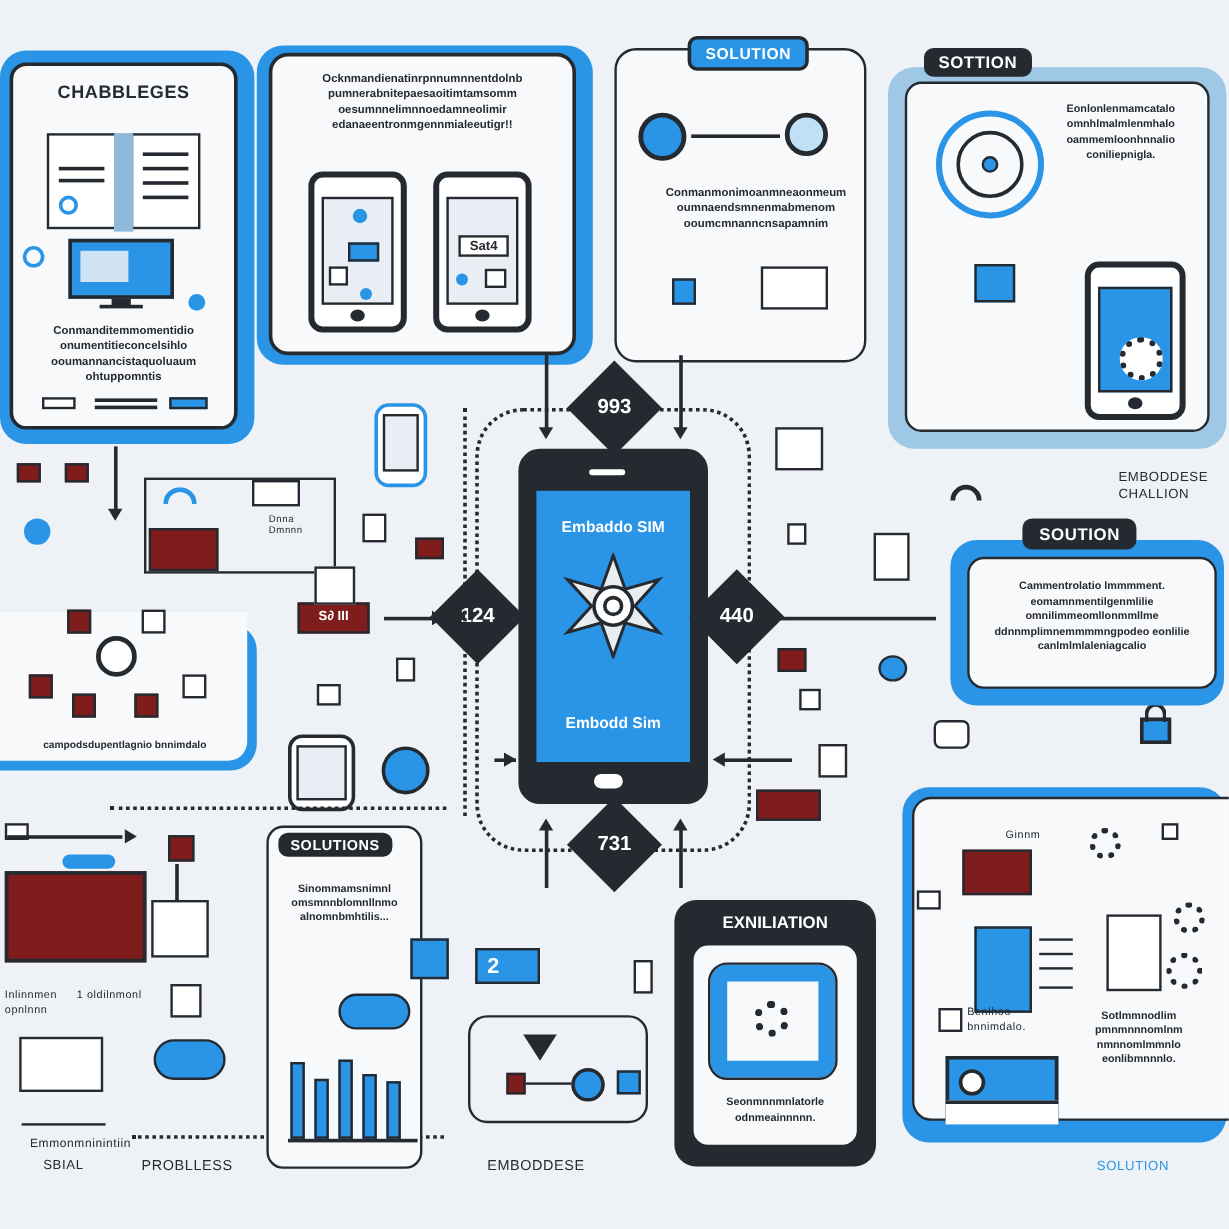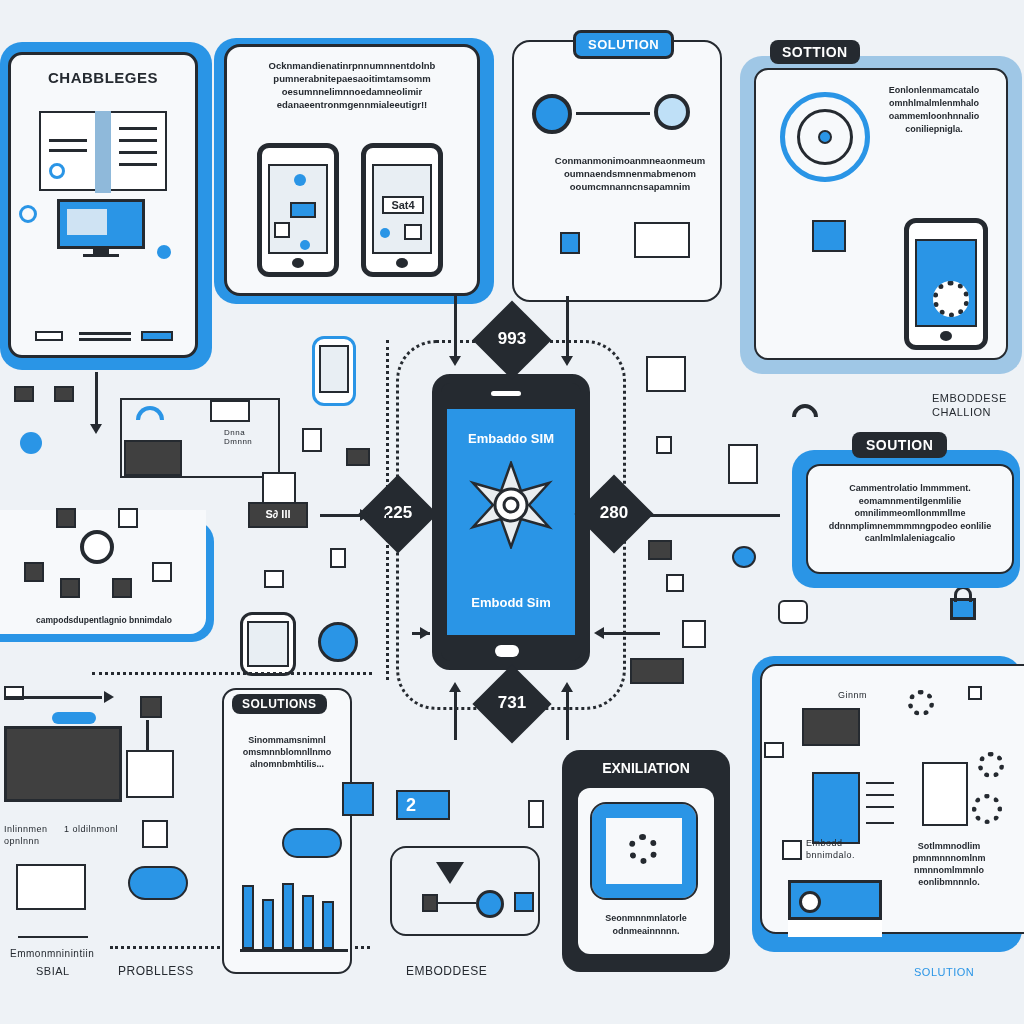--- a/index.html
+++ b/index.html
@@ -16,21 +16,21 @@
   .phone{position:absolute;background:#fff;border:5px solid #252a30;border-radius:12px}
   .phone .scr{position:absolute;left:6px;right:6px;top:16px;bottom:18px;background:#e8eef3;border:2px solid #252a30}
   .phone .btn{position:absolute;bottom:4px;left:50%;width:12px;height:10px;margin-left:-6px;border-radius:50%;background:#252a30}
   .diamond{position:absolute;width:56px;height:56px;background:#252a30;transform:rotate(45deg)}
   .dlabel{position:absolute;width:70px;text-align:center;color:#fff;font-weight:700;font-size:17px}
   .line{position:absolute;background:#252a30}
   .dash{position:absolute;border-top:3px dotted #252a30}
   .vdash{position:absolute;border-left:3px dotted #252a30}
   .box{position:absolute;border:2.5px solid #252a30;background:#fff}
   .box.b{background:#2a95e6}
-  .sq{position:absolute;border:2.5px solid #252a30;background:#404040}
+  .sq{position:absolute;border:2.5px solid #252a30;background:#7f1d1d}
   .label{position:absolute;font-size:12px;font-weight:400;letter-spacing:0.5px;color:#252a30}
   .arrow-d{position:absolute;width:0;height:0;border-left:6px solid transparent;border-right:6px solid transparent;border-top:10px solid #252a30}
   .arrow-r{position:absolute;width:0;height:0;border-top:6px solid transparent;border-bottom:6px solid transparent;border-left:10px solid #252a30}
   .arrow-l{position:absolute;width:0;height:0;border-top:6px solid transparent;border-bottom:6px solid transparent;border-right:10px solid #252a30}
   .arrow-u{position:absolute;width:0;height:0;border-left:6px solid transparent;border-right:6px solid transparent;border-bottom:10px solid #252a30}
   .bar{position:absolute;bottom:0;background:#2a95e6;border:2.5px solid #252a30}
 </style>
 </head>
 <body>
 
@@ -52,20 +52,21 @@
   </div>
 
   <div class="abs" style="left:46px;top:144px;width:90px;height:60px">
     <div class="box" style="left:0;top:0;width:88px;height:50px;background:#2a95e6;border-width:3px"></div>
     <div class="abs" style="left:10px;top:10px;width:40px;height:26px;background:#cfe3f3"></div>
     <div class="line" style="left:36px;top:50px;width:16px;height:6px"></div>
     <div class="line" style="left:26px;top:55px;width:36px;height:3px"></div>
   </div>
   <div class="abs" style="left:8px;top:150px;width:18px;height:18px;border:3px solid #2a95e6;border-radius:50%"></div>
   <div class="abs" style="left:146px;top:190px;width:14px;height:14px;background:#2a95e6;border-radius:50%"></div>
+  <div class="txt abs" style="left:14px;right:14px;top:214px">Conmanditemmomentidio onumentitieconcelsihlo ooumannancistaquoluaum ohtuppomntis</div>
   <div class="abs" style="left:16px;top:276px;width:160px;height:10px">
     <div class="box" style="left:8px;top:0;width:28px;height:10px"></div>
     <div class="line" style="left:52px;top:1px;width:52px;height:3px"></div>
     <div class="line" style="left:52px;top:7px;width:52px;height:3px"></div>
     <div class="box b" style="left:114px;top:0;width:32px;height:10px"></div>
   </div>
 </div>
 
 <div class="bluewrap" style="left:214px;top:38px;width:280px;height:266px"></div>
 <div class="card" style="left:224px;top:44px;width:256px;height:252px;border-radius:16px">
@@ -129,23 +130,23 @@
         </svg>
     </div>
     <div class="abs" style="left:0;right:0;top:186px;text-align:center;color:#fff;font-weight:700;font-size:13px">Embodd Sim</div>
   </div>
   <div class="abs" style="left:54px;top:262px;width:24px;height:12px;background:#fff;border-radius:6px"></div>
 </div>
 
 <div class="diamond" style="left:484px;top:312px"></div>
 <div class="dlabel" style="left:477px;top:329px">993</div>
 <div class="diamond" style="left:370px;top:486px"></div>
-<div class="dlabel" style="left:363px;top:503px">225</div>
+<div class="dlabel" style="left:363px;top:503px">124</div>
 <div class="diamond" style="left:586px;top:486px"></div>
-<div class="dlabel" style="left:579px;top:503px">280</div>
+<div class="dlabel" style="left:579px;top:503px">440</div>
 <div class="diamond" style="left:484px;top:676px"></div>
 <div class="dlabel" style="left:477px;top:693px">731</div>
 
 <div class="line" style="left:454px;top:296px;width:3px;height:64px"></div>
 <div class="arrow-d" style="left:449px;top:356px"></div>
 <div class="line" style="left:566px;top:296px;width:3px;height:64px"></div>
 <div class="arrow-d" style="left:561px;top:356px"></div>
 <div class="line" style="left:412px;top:632px;width:18px;height:3px"></div>
 <div class="arrow-r" style="left:420px;top:627px"></div>
 <div class="line" style="left:600px;top:632px;width:60px;height:3px"></div>
@@ -227,21 +228,21 @@
   <div class="box" style="left:2px;top:76px;width:20px;height:16px"></div>
   <div class="box" style="left:50px;top:106px;width:48px;height:72px;background:#2a95e6"></div>
   <div class="line" style="left:104px;top:116px;width:28px;height:2px"></div>
   <div class="line" style="left:104px;top:128px;width:28px;height:2px"></div>
   <div class="line" style="left:104px;top:140px;width:28px;height:2px"></div>
   <div class="line" style="left:104px;top:156px;width:28px;height:2px"></div>
   <div class="box" style="left:160px;top:96px;width:46px;height:64px"></div>
   <div class="abs" style="left:216px;top:86px;width:26px;height:26px;border:5px dotted #252a30;border-radius:50%"></div>
   <div class="abs" style="left:210px;top:128px;width:30px;height:30px;border:5px dotted #252a30;border-radius:50%"></div>
   <div class="box" style="left:20px;top:174px;width:20px;height:20px"></div>
-  <div class="label" style="left:44px;top:172px;font-size:9px">Embodd</div>
+  <div class="label" style="left:44px;top:172px;font-size:9px">Benlhoo</div>
   <div class="label" style="left:44px;top:184px;font-size:9px">bnnimdalo.</div>
   <div class="txt abs" style="left:132px;width:110px;top:174px;font-size:9px;line-height:12px">Sotlmmnodlim pmnmnnnomlnm nmnnomlmmnlo eonlibmnnnlo.</div>
   <div class="box" style="left:26px;top:214px;width:94px;height:56px;background:#2a95e6;border-width:3px">
     <div class="abs" style="left:8px;top:8px;width:22px;height:22px;border-radius:50%;background:#fff;border:3px solid #252a30"></div>
     <div class="abs" style="left:-3px;top:34px;width:94px;height:20px;background:#fff;border-top:3px solid #252a30"></div>
   </div>
 </div>
 
 <div class="sq" style="left:4px;top:726px;width:118px;height:76px;border-width:3px"></div>
 <div class="abs" style="left:52px;top:712px;width:44px;height:12px;background:#2a95e6;border-radius:6px"></div>
@@ -251,21 +252,21 @@
 <div class="sq" style="left:140px;top:696px;width:22px;height:22px"></div>
 <div class="box" style="left:126px;top:750px;width:48px;height:48px"></div>
 <div class="line" style="left:146px;top:720px;width:3px;height:30px"></div>
 <div class="label" style="left:4px;top:824px;font-size:9px">Inlinnmen</div>
 <div class="label" style="left:4px;top:836px;font-size:9px">opnlnnn</div>
 <div class="label" style="left:64px;top:824px;font-size:9px">1 oldilnmonl</div>
 <div class="box" style="left:16px;top:864px;width:70px;height:46px"></div>
 <div class="line" style="left:18px;top:936px;width:70px;height:2px"></div>
 <div class="box" style="left:142px;top:820px;width:26px;height:28px"></div>
 <div class="abs" style="left:128px;top:866px;width:60px;height:34px;background:#2a95e6;border:2.5px solid #252a30;border-radius:18px"></div>
-<div class="label" style="left:10px;top:948px;font-size:10px">Emmonmninintiin</div>
+<div class="label" style="left:25px;top:948px;font-size:10px">Emmonmninintiin</div>
 <div class="label" style="left:36px;top:965px;font-size:11px">SBIAL</div>
 <div class="label" style="left:118px;top:964px;font-size:12px">PROBLLESS</div>
 <div class="dash" style="left:110px;top:946px;width:260px"></div>
 
 <div class="card" style="left:222px;top:688px;width:130px;height:286px;border-width:2.5px;border-radius:14px">
   <div class="txt abs" style="left:8px;right:8px;top:44px;font-size:9px;line-height:12px">Sinommamsnimnl omsmnnblomnllnmo alnomnbmhtilis...</div>
   <div class="abs" style="left:58px;top:138px;width:60px;height:30px;background:#2a95e6;border:2.5px solid #252a30;border-radius:16px"></div>
   <div class="abs" style="left:16px;top:192px;width:108px;height:70px;border-bottom:3px solid #252a30">
     <div class="bar" style="left:2px;width:12px;height:64px"></div>
     <div class="bar" style="left:22px;width:12px;height:50px"></div>

